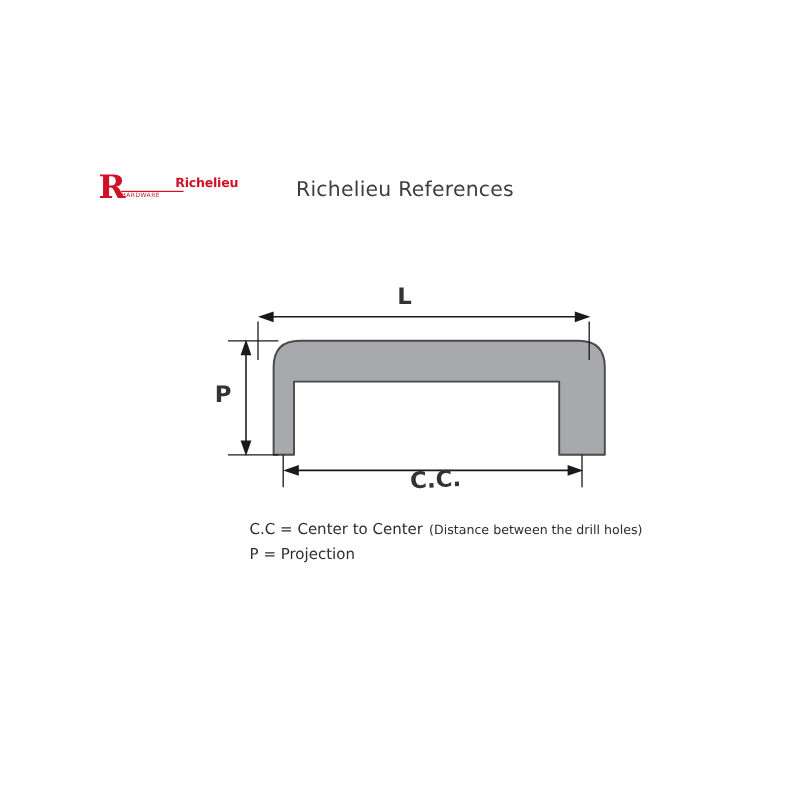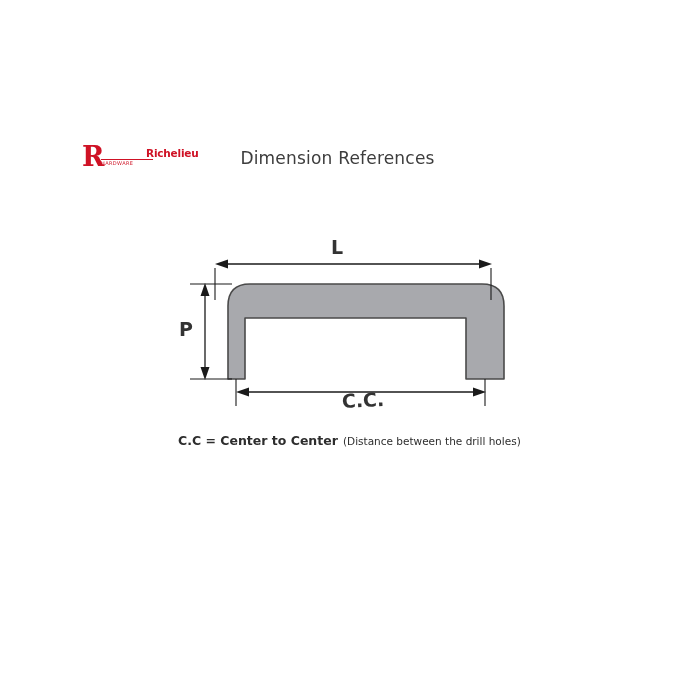--- a/index.html
+++ b/index.html
@@ -121,42 +121,43 @@
     width: 420px;
     color: #2d2d2d;
   }
   #legend .legend-row {
     margin-bottom: 3px;
     white-space: nowrap;
     line-height: 16px;
   }
   #legend .key {
     font-size: 12.5px;
-    font-weight: bold;
+    font-weight: normal;
     color: #2d2d2d;
+    margin-left: 30px;
   }
   #legend .note {
     font-size: 10.5px;
     font-weight: normal;
     color: #2d2d2d;
   }
 </style>
 </head>
 <body>
 
 <div id="page">
 
   <div id="logo">
     <div class="logo-r">R</div>
     <div class="logo-word">Richelieu</div>
     <div class="logo-bar"></div>
     <div class="logo-sub">HARDWARE</div>
   </div>
 
-  <div id="title">Dimension References</div>
+  <div id="title">Richelieu References</div>
 
   <svg id="drawing" viewBox="0 0 675 675">
 
     <g>
       <path d="M 228 306
                Q 228 284 250 284
                L 482 284
                Q 504 284 504 306
                L 504 379
                L 466 379
@@ -203,15 +204,19 @@
 
   <div class="dim-label" id="label-L">L</div>
   <div class="dim-label" id="label-P">P</div>
   <div class="dim-label" id="label-CC">C.C.</div>
 
   <div id="legend">
     <div class="legend-row">
       <span class="key">C.C = Center to Center</span>
       <span class="note">(Distance between the drill holes)</span>
     </div>
+    <div class="legend-row">
+      <span class="key">P = Projection</span>
+      <span class="note"></span>
+    </div>
   </div>
 
 </div>
 
 </body></html>

